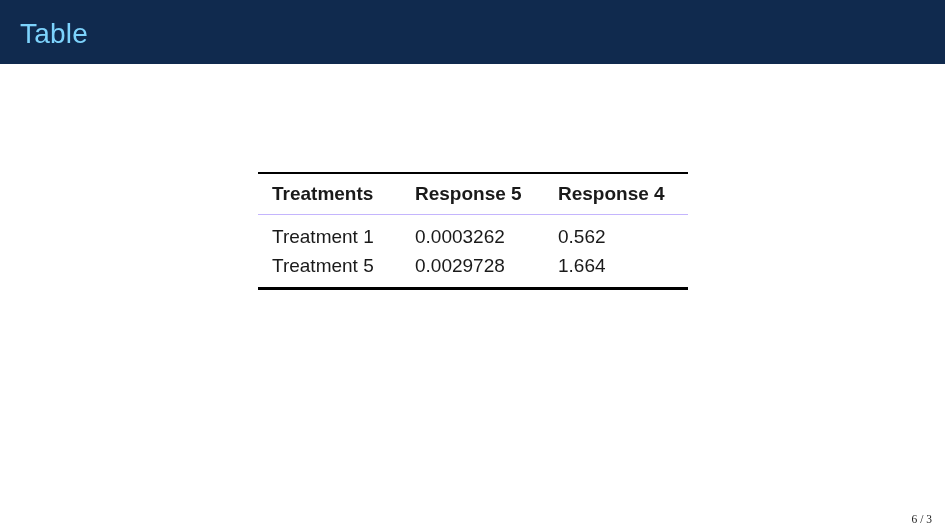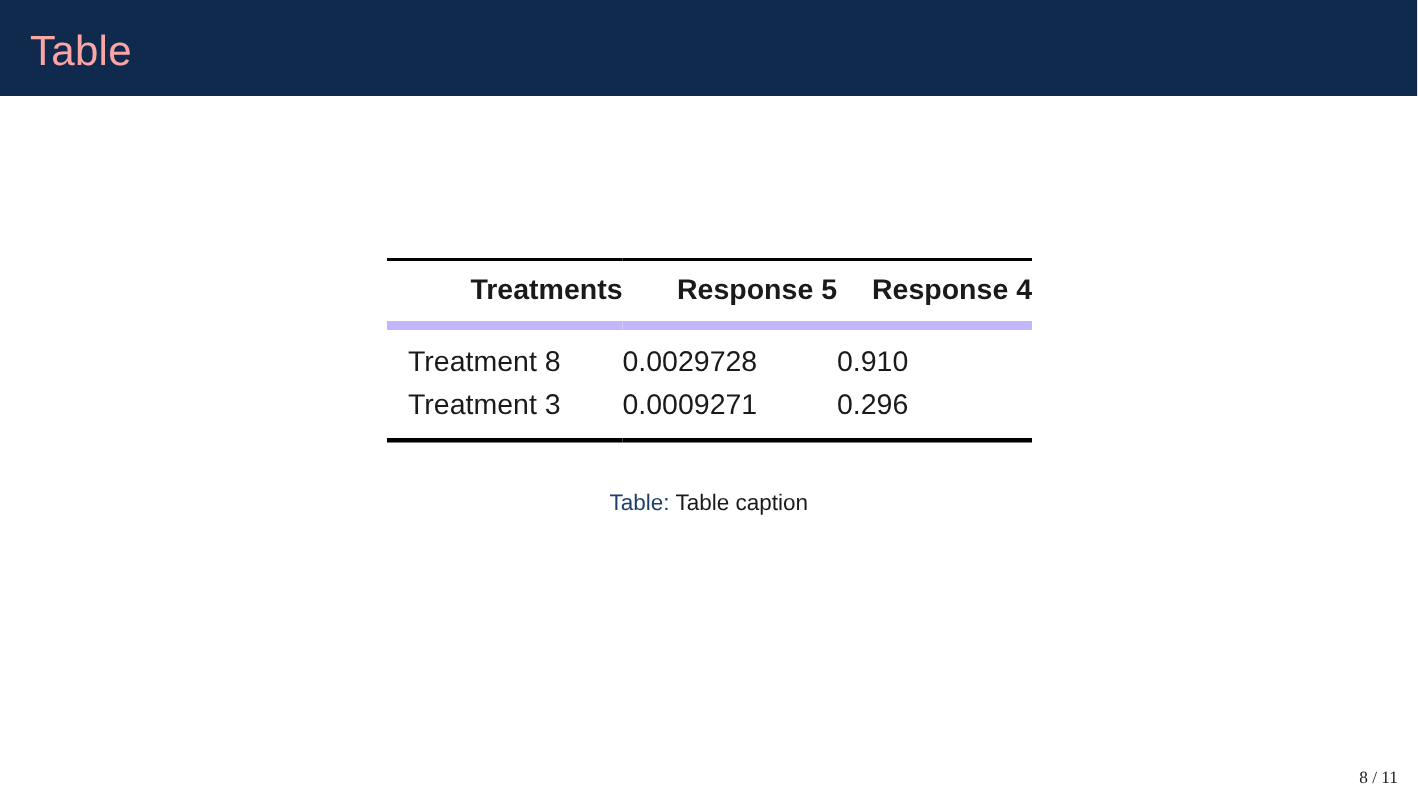--- a/index.html
+++ b/index.html
@@ -24,21 +24,21 @@
     background: #102a4e;
   }
   .frame-title {
     position: absolute;
     left: 20px;
     top: 0;
     height: 64px;
     line-height: 68px;
     font-size: 28px;
     font-weight: 400;
-    color: #fca5a5;
+    color: #7dd3fc;
     letter-spacing: 0.2px;
   }
   .table-wrap {
     position: absolute;
     left: 258px;
     top: 172px;
     width: 430px;
   }
   table.booktabs {
     border-collapse: collapse;
@@ -46,25 +46,25 @@
     table-layout: fixed;
     border-top: 2px solid #000000;
     border-bottom: 3px solid #000000;
     font-size: 19px;
     color: #1a1a1a;
   }
   table.booktabs col.c1 { width: 157px; }
   table.booktabs col.c2 { width: 143px; }
   table.booktabs col.c3 { width: 130px; }
   table.booktabs th {
-    text-align: right;
+    text-align: left;
     font-weight: 700;
     height: 40px;
     padding: 0;
-    border-bottom: 6px solid #c4b5fd;
+    border-bottom: 1px solid #c4b5fd;
     vertical-align: middle;
   }
   table.booktabs td {
     text-align: left;
     height: 29px;
     padding: 0;
     vertical-align: middle;
   }
   table.booktabs th:first-child,
   table.booktabs td:first-child {
@@ -111,34 +111,29 @@
       </colgroup>
       <thead>
         <tr>
           <th>Treatments</th>
           <th>Response 5</th>
           <th>Response 4</th>
         </tr>
       </thead>
       <tbody>
         <tr>
-          <td>Treatment 8</td>
-          <td>0.0029728</td>
-          <td>0.910</td>
+          <td>Treatment 1</td>
+          <td>0.0003262</td>
+          <td>0.562</td>
         </tr>
         <tr>
-          <td>Treatment 3</td>
-          <td>0.0009271</td>
-          <td>0.296</td>
+          <td>Treatment 5</td>
+          <td>0.0029728</td>
+          <td>1.664</td>
         </tr>
       </tbody>
     </table>
   </div>
 
-  <div class="caption">
-    <span class="caption-label">Table:</span>
-    <span> </span>
-    <span class="caption-text">Table caption</span>
-  </div>
 
-  <div class="page-number">8 / 11</div>
+  <div class="page-number">6 / 3</div>
 
 </div>
 
 </body></html>

